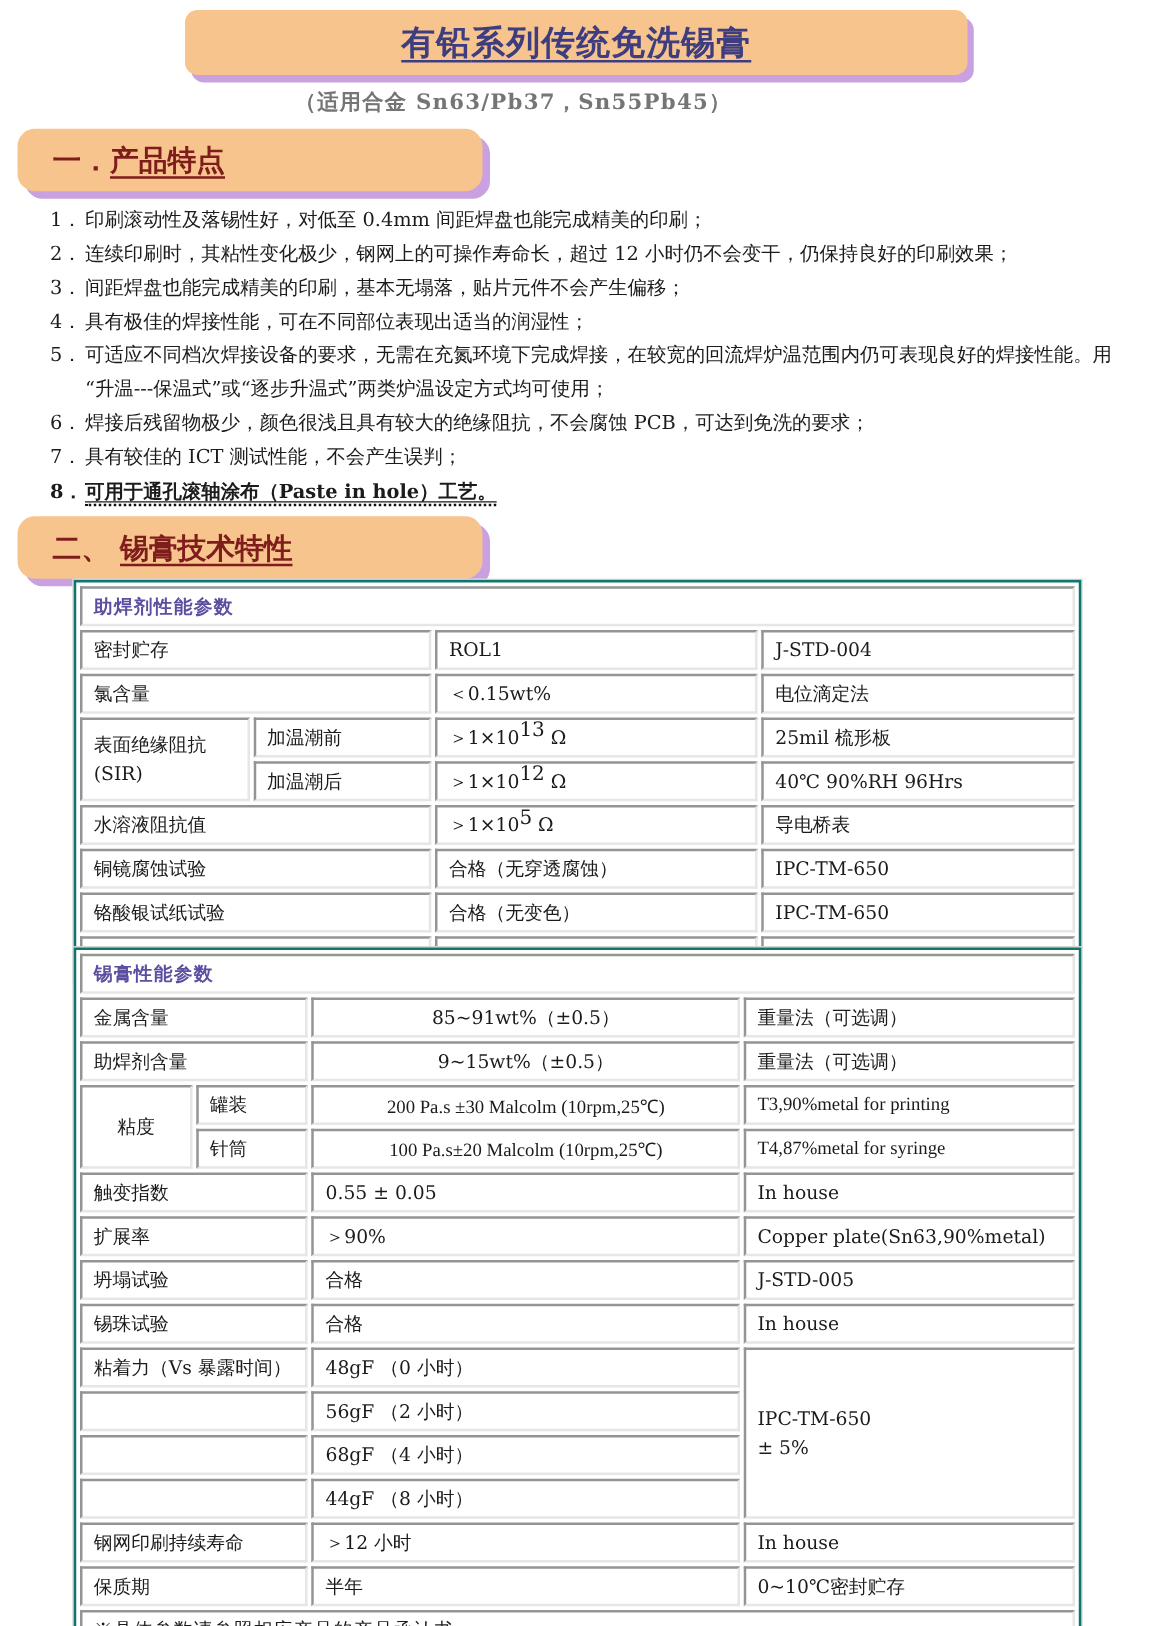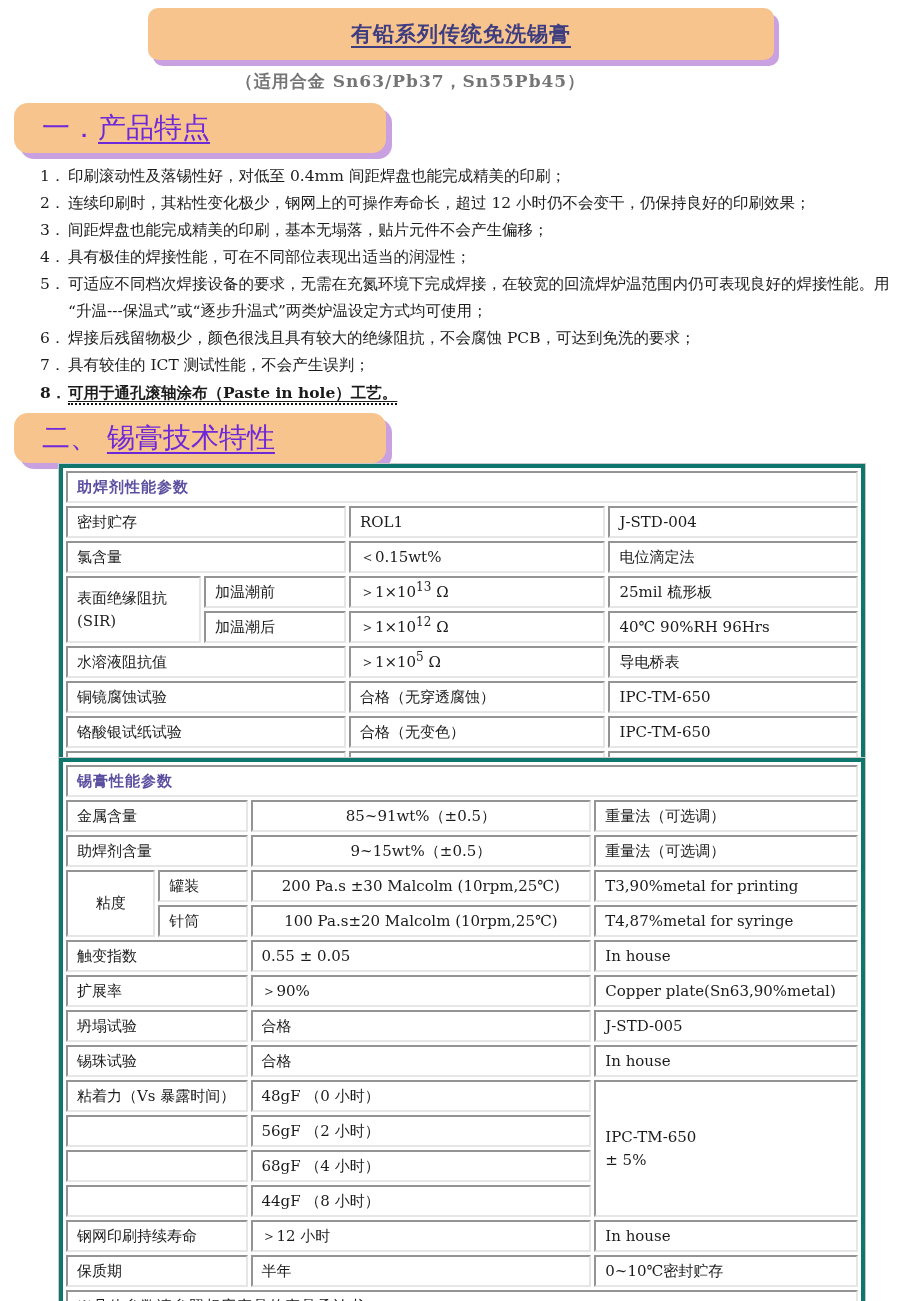--- a/index.html
+++ b/index.html
@@ -9,38 +9,38 @@
     color:#1b1b1b;overflow:hidden;
   }
   
   .title-banner{
     position:absolute;left:148px;top:8px;width:626px;height:52px;
     background:#f8c48e;border-radius:10px;
     box-shadow:5px 6px 0 #c9a0e0;
     display:flex;align-items:center;justify-content:center;
   }
   .title-banner .t{
-    font-size:21px;color:#3d3d80;letter-spacing:1px;
+    font-size:27px;color:#3d3d80;letter-spacing:1px;
     text-decoration:underline;text-underline-offset:5px;text-decoration-thickness:2px;
     padding:0 24px;white-space:nowrap;
   }
   .title-banner .t .lead{font-weight:900;}
   .title-banner .t .rest{font-weight:700;}
   .subtitle{
     position:absolute;left:0;top:70px;width:821px;text-align:center;
     font-size:17px;font-weight:700;color:#757575;letter-spacing:1px;
   }
   .sec-box{
     position:absolute;left:14px;width:372px;height:50px;
     background:#f8c48e;border-radius:14px;
     box-shadow:6px 6px 0 #c9a0e0;
     display:flex;align-items:center;
     padding-left:28px;box-sizing:border-box;
   }
-  .sec-box .h{font-size:28px;font-weight:400;color:#6d28d9;white-space:nowrap;}
+  .sec-box .h{font-size:23px;font-weight:700;color:#7f1d1d;white-space:nowrap;}
   .sec-box .h .ul{text-decoration:underline;text-underline-offset:5px;text-decoration-thickness:2px;}
   #sec1{top:103px;}
   #sec2{top:413px;}
   
   .features{
     position:absolute;left:40px;top:163px;width:872px;
     font-size:15.5px;line-height:27px;
   }
   .feat{display:flex;}
   .feat .num{width:28px;flex:0 0 28px;}
@@ -52,36 +52,36 @@
   }
   
   .tbl-wrap{
     position:absolute;left:58px;width:808px;
     border:1px solid #c9c9c9;background:#fff;box-sizing:border-box;
   }
   #flux-wrap{top:463px;}
   #paste-wrap{top:757px;}
   table.grid{
     border-collapse:separate;border-spacing:3px;width:100%;
-    border:4px solid #0f766e;table-layout:fixed;
+    border:2px solid #0f766e;table-layout:fixed;
     font-size:15px;
   }
   table.grid td{
     border-style:solid;border-width:2px;
     border-color:#949494 #e6e6e6 #e6e6e6 #949494;
     padding:3px 9px;height:22px;vertical-align:middle;
     overflow:hidden;white-space:nowrap;
   }
   td.band{
     font-weight:700;color:#5b4fa0;letter-spacing:1px;height:20px;
   }
   td.ctr{text-align:center;}
-  td.tall{height:36px;}
+  td.tall{height:36px;font-family:Liberation Serif, serif;}
   td.two-line{white-space:normal;line-height:23px;}
-  sup{font-size:12px;line-height:0;}
+  sup{font-size:16px;line-height:0;}
   .footband{letter-spacing:1px;}
 </style>
 </head>
 <body>
 
 <div class="title-banner">
   <span class="t"><span class="lead">有铅</span><span class="rest">系列传统免洗锡膏</span></span>
 </div>
 <div class="subtitle">（适用合金 Sn63/Pb37，Sn55Pb45）</div>
 

